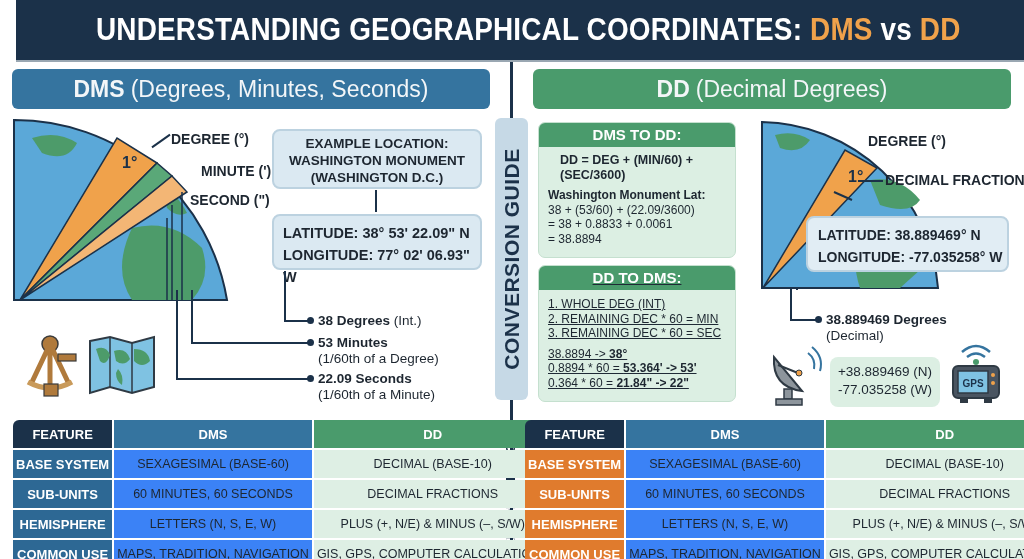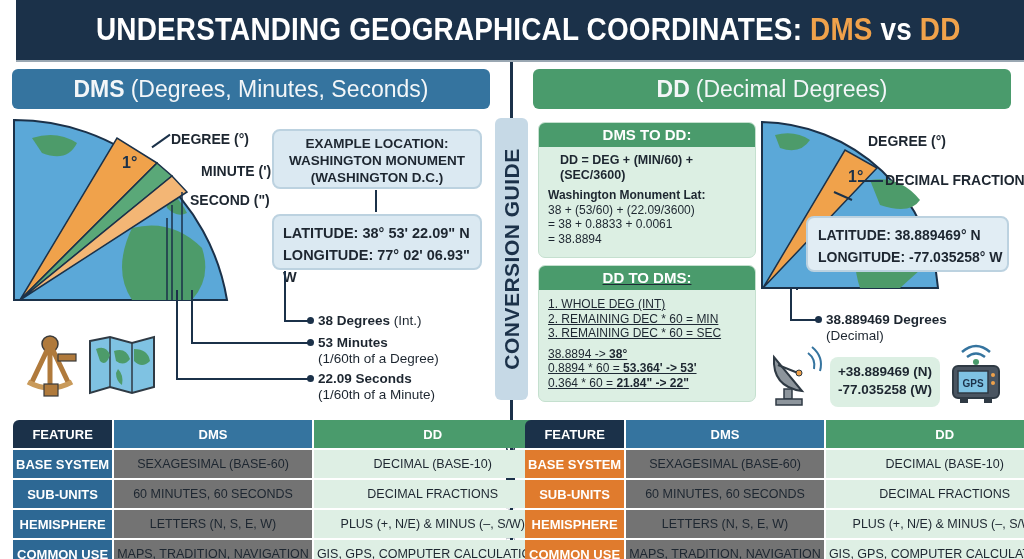--- a/index.html
+++ b/index.html
@@ -28,40 +28,40 @@
 
   .annot { position: absolute; font-size: 13.5px; line-height: 16px; color: #1d2630; white-space: nowrap; }
   .annot b { font-weight: bold; }
   .dot { position: absolute; width: 7px; height: 7px; border-radius: 50%; background: #1b3149; }
 
   .guide-pill { position: absolute; left: 495px; top: 118px; width: 33px; height: 282px; background: #c6d9e6; border-radius: 6px; display: flex; align-items: center; justify-content: center; }
   .guide-pill span { transform: rotate(-90deg); white-space: nowrap; font-weight: bold; font-size: 21px; color: #1b3149; letter-spacing: 0.5px; }
   .keydiff { position: absolute; left: 497px; top: 420px; width: 28px; height: 135px; display: flex; align-items: center; justify-content: center; }
   .keydiff span { transform: rotate(-90deg); white-space: nowrap; font-weight: bold; font-size: 13px; color: #1b3149; }
 
-  .conv-card { position: absolute; left: 538px; width: 218px; background: #dcefe3; border-radius: 7px; overflow: hidden; border: 1px solid #c5e0cf; }
+  .conv-card { position: absolute; left: 538px; width: 198px; background: #dcefe3; border-radius: 7px; overflow: hidden; border: 1px solid #c5e0cf; }
   .conv-card .hdr { background: #4a9b6c; color: #ffffff; font-weight: bold; font-size: 15px; text-align: center; height: 24px; line-height: 24px; }
   .conv-card .body { padding: 4px 9px; font-size: 12px; line-height: 14.5px; color: #1d2630; }
   .conv-card .body b { font-weight: bold; }
   .conv-card .gap { height: 6px; }
 
-  .dec-box { position: absolute; left: 830px; top: 357px; width: 110px; height: 50px; background: #dcefe3; border-radius: 8px; font-weight: bold; font-size: 13.5px; line-height: 18px; text-align: center; padding-top: 6px; color: #1d2630; }
+  .dec-box { position: absolute; left: 830px; top: 357px; width: 110px; height: 50px; background: #dcefe3; border-radius: 8px; font-weight: normal; font-size: 13.5px; line-height: 18px; text-align: center; padding-top: 6px; color: #1d2630; }
 
   table.cmp { position: absolute; top: 418px; border-collapse: separate; border-spacing: 0 2px; font-size: 12.5px; }
   table.cmp.left { left: 13px; width: 486px; }
   table.cmp.right { left: 525px; width: 488px; }
   table.cmp th, table.cmp td { height: 28px; text-align: center; padding: 0 3px; white-space: nowrap; }
   table.cmp th { color: #ffffff; font-weight: bold; font-size: 13px; }
   th.feat { background: #1b3149; width: 120px; border-top-left-radius: 6px; }
   th.dmsh { background: #35749f; border-left: 2px solid #fff; }
   th.ddh { background: #4a9b6c; border-left: 2px solid #fff; border-top-right-radius: 6px; }
   td.rowlbl { color: #ffffff; font-weight: bold; font-size: 13px; }
   table.left td.rowlbl { background: #2d6894; }
   table.right td.rowlbl { background: #e07b2d; }
-  td.dmsc { background: #737373; color: #1d2630; border-left: 2px solid #fff; }
+  td.dmsc { background: #3b82f6; color: #1d2630; border-left: 2px solid #fff; }
   td.ddc { background: #deefe4; color: #1d2630; border-left: 2px solid #fff; }
 </style>
 </head>
 <body>
 
 <div class="title-bar">
   <h1><span>UNDERSTANDING GEOGRAPHICAL COORDINATES: </span><span class="accent">DMS</span><span> vs </span><span class="accent">DD</span></h1>
 </div>
 
 <div class="divider"></div>

